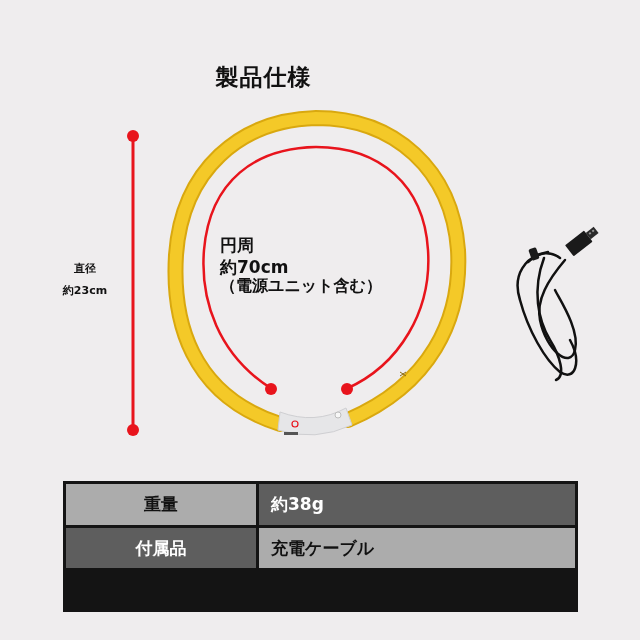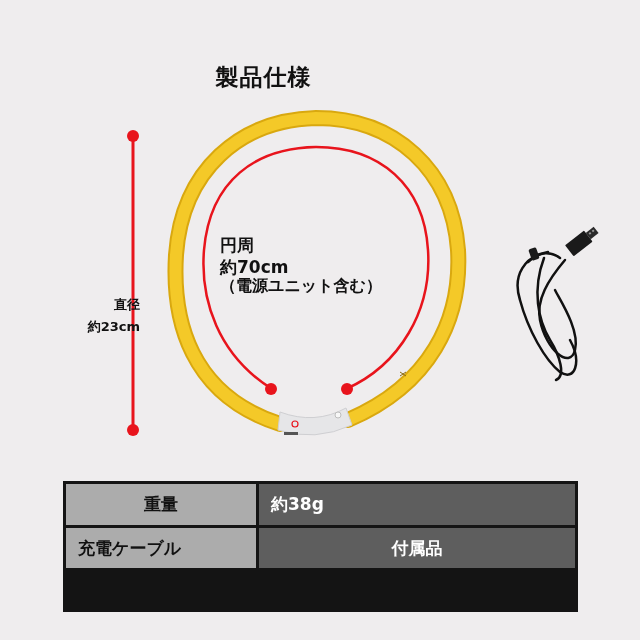--- a/index.html
+++ b/index.html
@@ -10,21 +10,21 @@
     position: relative;
     color: #111;
   }
   .title {
     position: absolute; left: 0; top: 62px; width: 527px;
     text-align: center; font-size: 23px; font-weight: bold; letter-spacing: 1px;
   }
   .diagram { position: absolute; left: 0; top: 0; width: 640px; height: 470px; }
   .label-diameter {
     position: absolute; left: 30px; top: 258px; width: 110px;
-    text-align: right; font-weight: bold; font-size: 13px; line-height: 22px; margin-top: 36px;
+    text-align: center; font-weight: bold; font-size: 11px; line-height: 22px;
   }
   .label-circ {
     position: absolute; left: 220px; top: 234px; width: 200px;
     text-align: left; font-weight: bold;
   }
   .label-circ .l1 { font-size: 17px; line-height: 22px; }
   .label-circ .l2 { font-size: 17px; line-height: 22px; }
   .label-circ .l3 { font-size: 16px; line-height: 15px; }
   .spec-table {
     position: absolute; left: 63px; top: 481px; width: 515px; height: 131px;
@@ -98,16 +98,16 @@
   <div class="l2">約70cm</div>
   <div class="l3">（電源ユニット含む）</div>
 </div>
 
 <div class="spec-table">
   <div class="spec-row">
     <div class="spec-cell spec-key light">重量</div>
     <div class="spec-cell spec-val dark">約38g</div>
   </div>
   <div class="spec-row">
+    <div class="spec-cell spec-key dark">付属品</div>
     <div class="spec-cell spec-val light">充電ケーブル</div>
-    <div class="spec-cell spec-key dark">付属品</div>
   </div>
 </div>
 
 </body></html>

